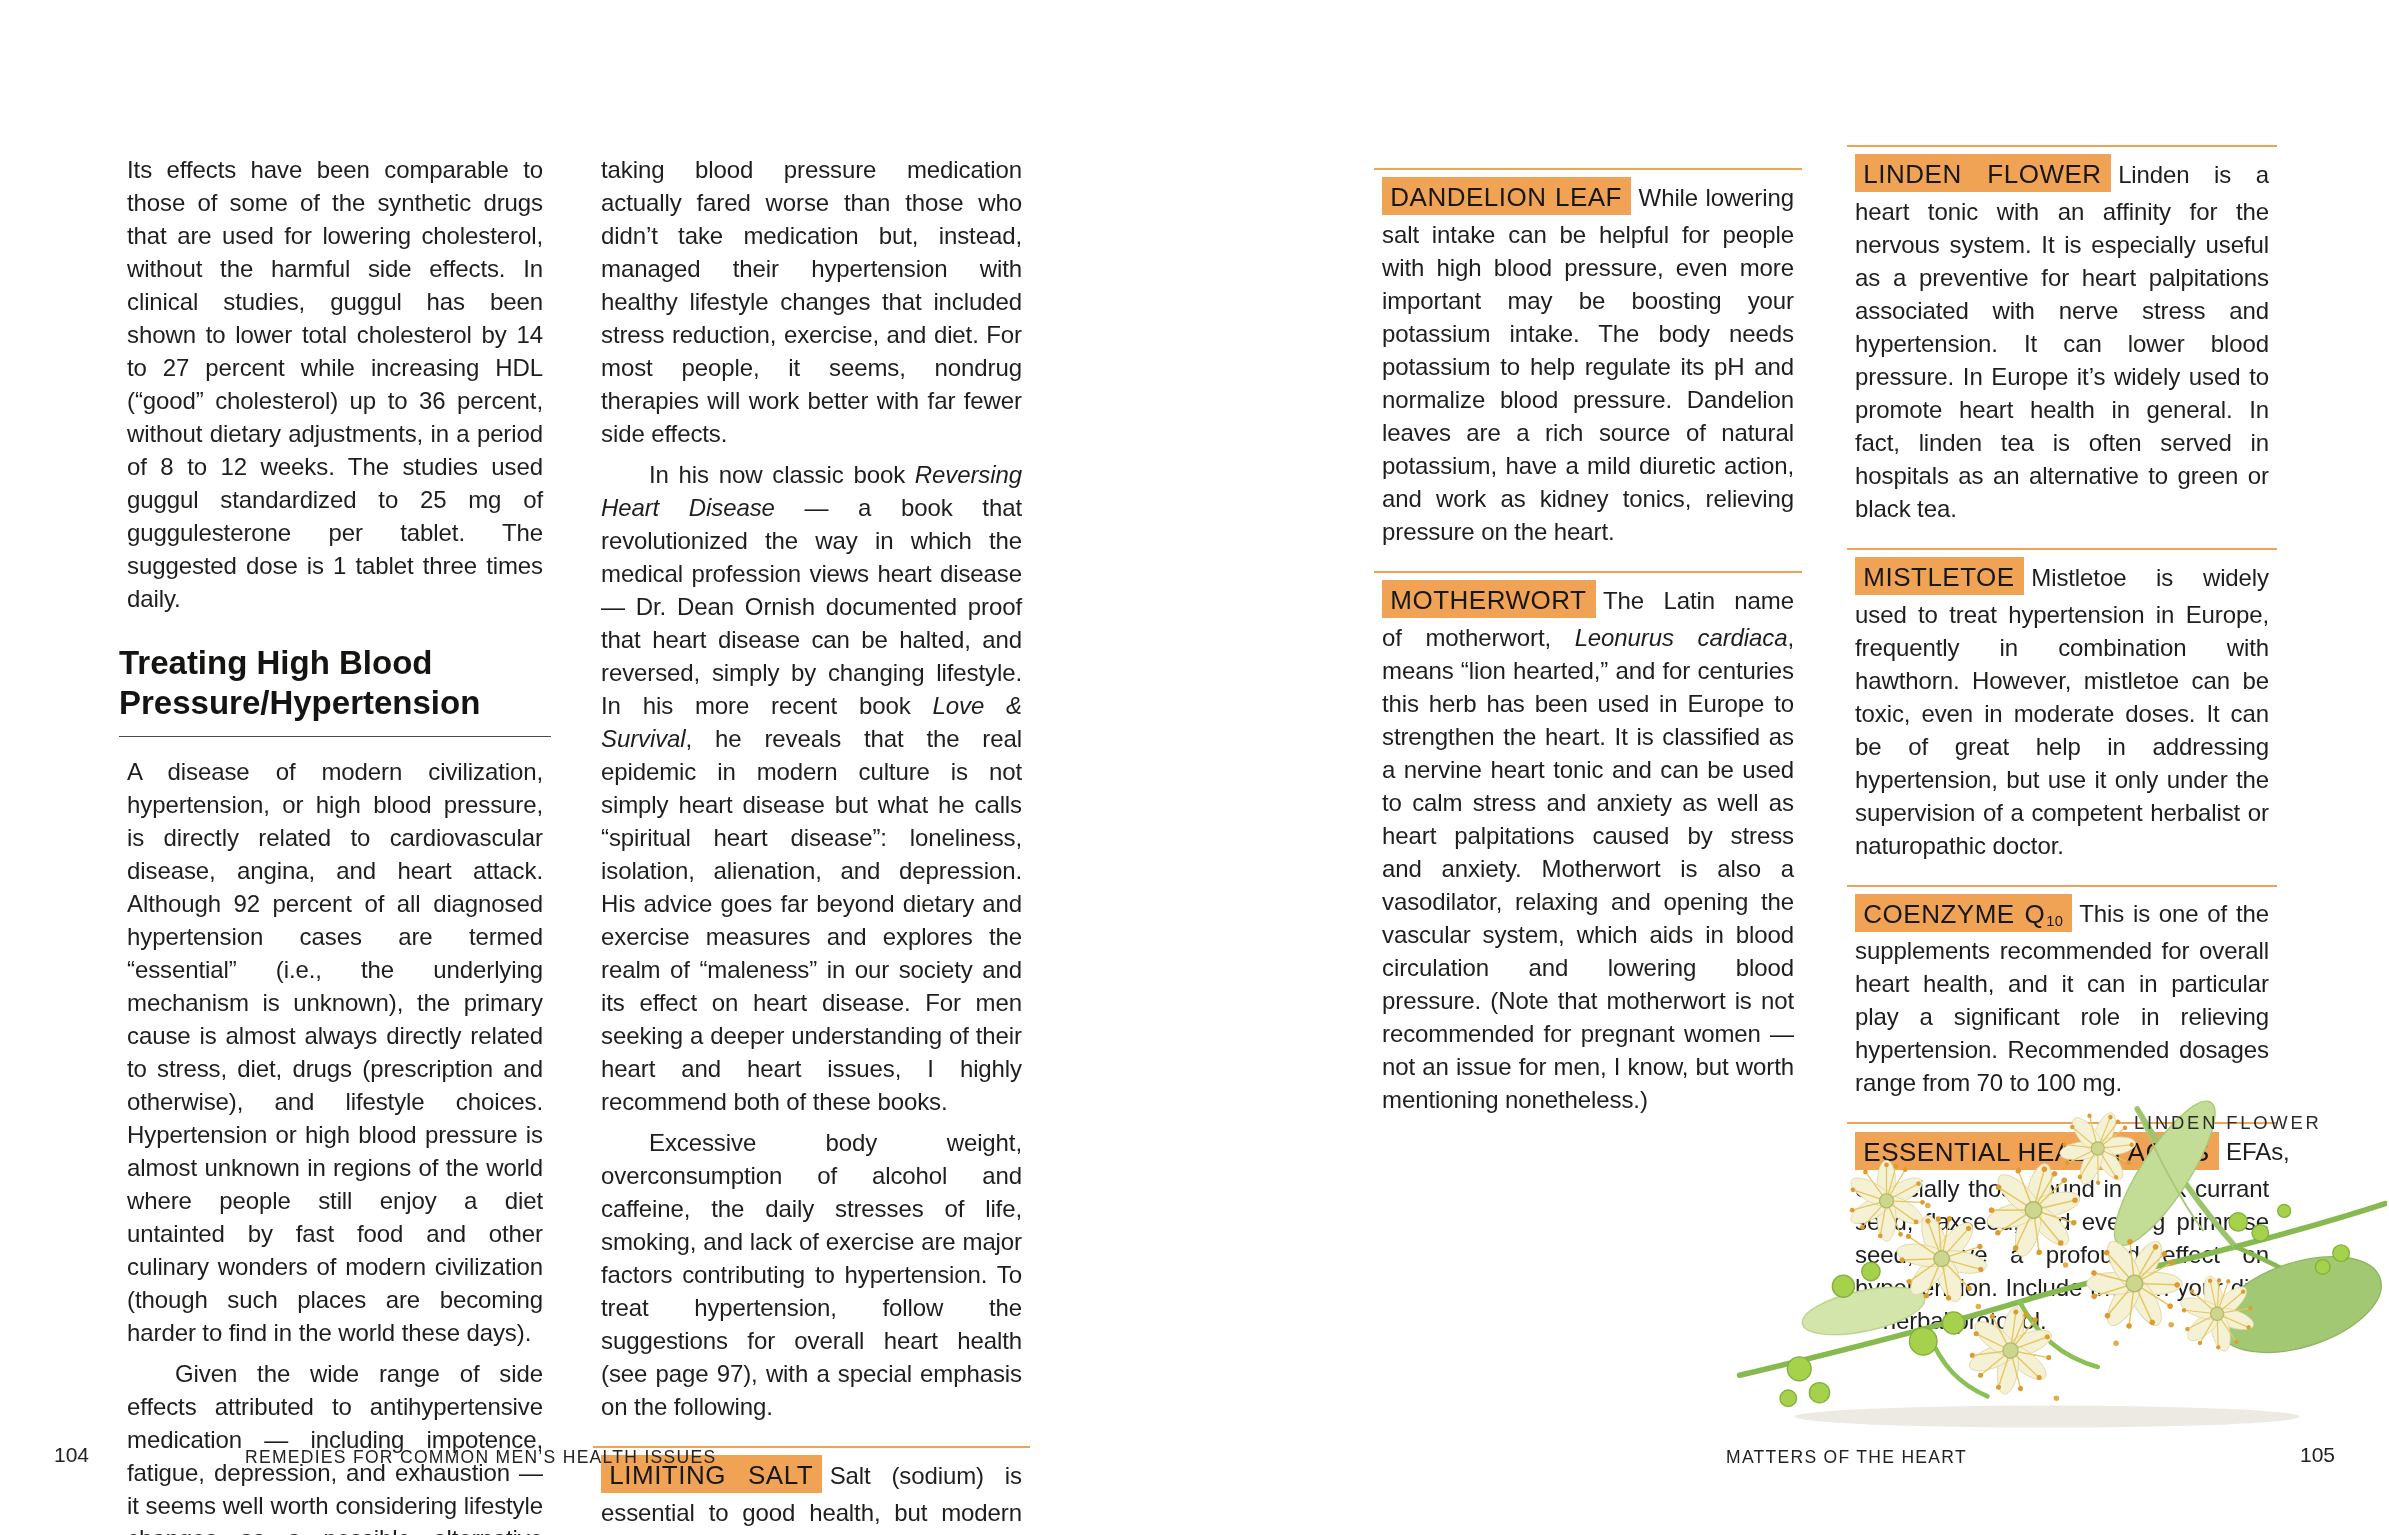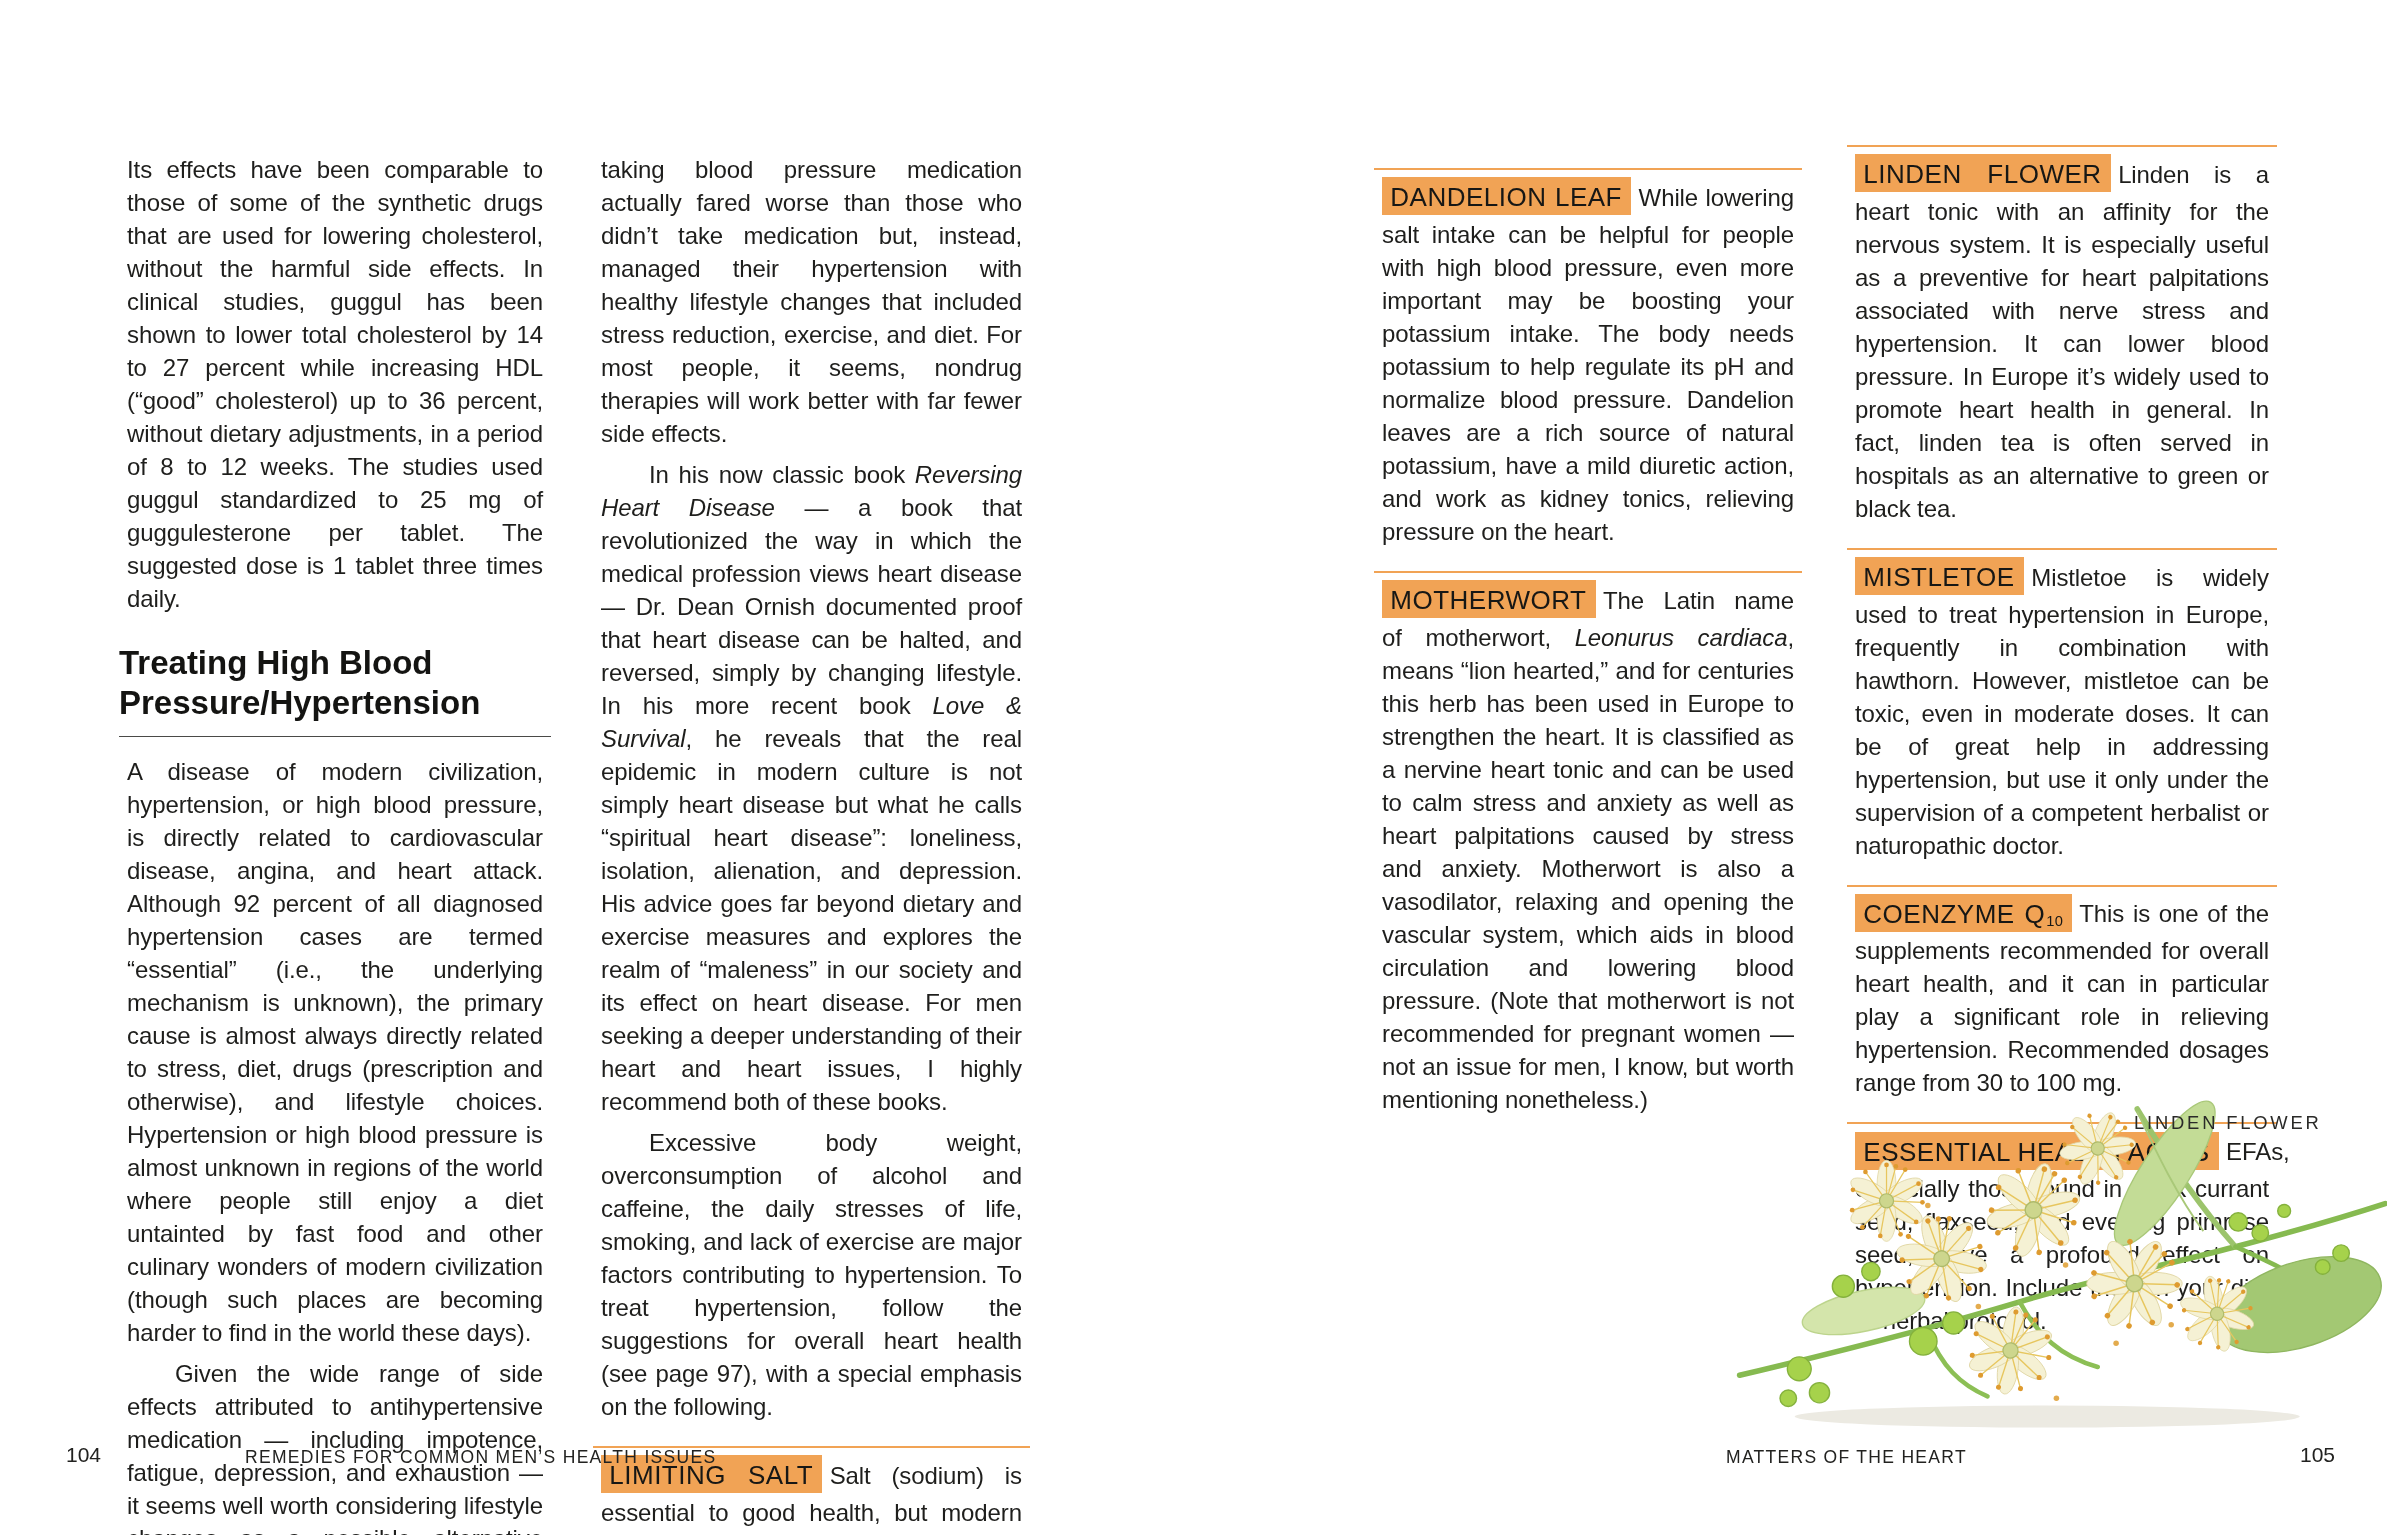--- a/index.html
+++ b/index.html
@@ -20,21 +20,21 @@
   .it{font-style:italic;}
   h2.headline{font-family:Liberation Sans, sans-serif;font-weight:700;font-size:33px;line-height:40px;
               margin:27.6px 0 18.4px 0;padding-bottom:13px;border-bottom:1.8px solid var(--rule);color:#141412;}
   .entry{margin-top:23px;border-top:2.8px solid var(--orange);}
   .run-in{padding-top:2.8px;}
   .entry-label{background:var(--orange);font-size:26px;letter-spacing:0.5px;
                padding:4.6px 8.3px 3.7px 8.3px;margin-right:7.4px;white-space:nowrap;color:#171715;}
   .lsub{font-size:14.7px;vertical-align:baseline;position:relative;top:3.7px;margin-left:0.9px;}
   .footer-item{position:absolute;color:#222220;}
   .page-num{font-size:21px;top:1443px;}
-  #pn-left{left:66px;}
+  #pn-left{left:54px;}
   #pn-right{left:2300px;}
   .running-head{font-size:17.5px;letter-spacing:1.3px;top:1447px;text-align:right;}
   #rh-left{left:245px;}
   #rh-right{left:1726px;}
   .photo-caption{position:absolute;left:2134px;top:1112px;font-size:18.4px;letter-spacing:2.8px;color:#2a2a28;}
   #flower-art{position:absolute;left:1735px;top:1095px;}
 </style>
 </head>
 <body>
 
@@ -77,21 +77,21 @@
         <span class="entry-label"><span>LINDEN FLOWER</span><sub class="lsub"></sub></span><span><span>Linden is a heart tonic with an affinity for the nervous system. It is especially useful as a preventive for heart palpitations associated with nerve stress and hypertension. It can lower blood pressure. In Europe it’s widely used to promote heart health in general. In fact, linden tea is often served in hospitals as an alternative to green or black tea.</span></span>
       </p>
     </section>
     <section class="entry">
       <p class="body run-in">
         <span class="entry-label"><span>MISTLETOE</span><sub class="lsub"></sub></span><span><span>Mistletoe is widely used to treat hypertension in Europe, frequently in combination with hawthorn. However, mistletoe can be toxic, even in moderate doses. It can be of great help in addressing hypertension, but use it only under the supervision of a competent herbalist or naturopathic doctor.</span></span>
       </p>
     </section>
     <section class="entry">
       <p class="body run-in">
-        <span class="entry-label"><span>COENZYME Q</span><sub class="lsub">10</sub></span><span><span>This is one of the supplements recommended for overall heart health, and it can in particular play a significant role in relieving hypertension. Recommended dosages range from 30 to 100 mg.</span></span>
+        <span class="entry-label"><span>COENZYME Q</span><sub class="lsub">10</sub></span><span><span>This is one of the supplements recommended for overall heart health, and it can in particular play a significant role in relieving hypertension. Recommended dosages range from 70 to 100 mg.</span></span>
       </p>
     </section>
     <section class="entry">
       <p class="body run-in">
         <span class="entry-label"><span>ESSENTIAL HEALTH ACIDS</span><sub class="lsub"></sub></span><span><span>EFAs, especially those found in black currant seed, flaxseed, and evening primrose seed, have a profound effect on hypertension. Include them in your diet or herbal protocol.</span></span>
       </p>
     </section>
   </div>
 
   <svg id="flower-art" width="652" height="342" viewBox="0 0 710 372" aria-hidden="true">

